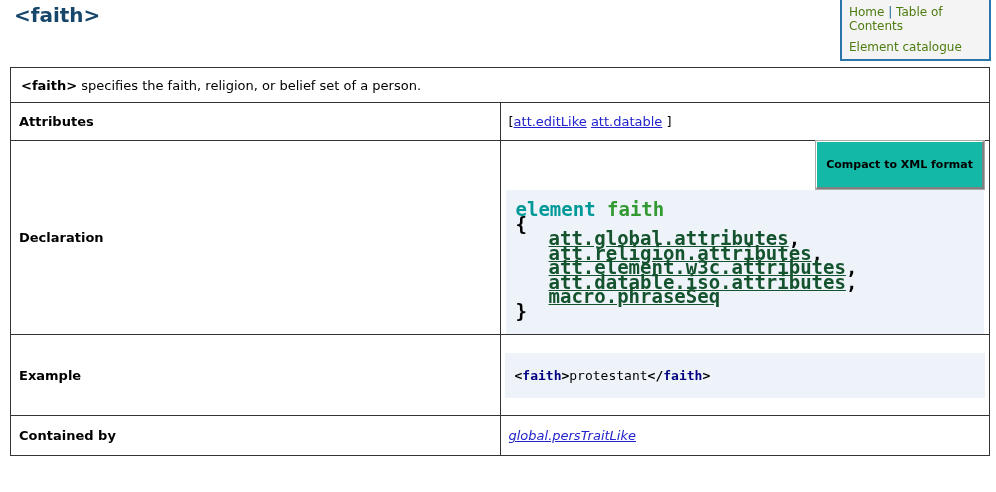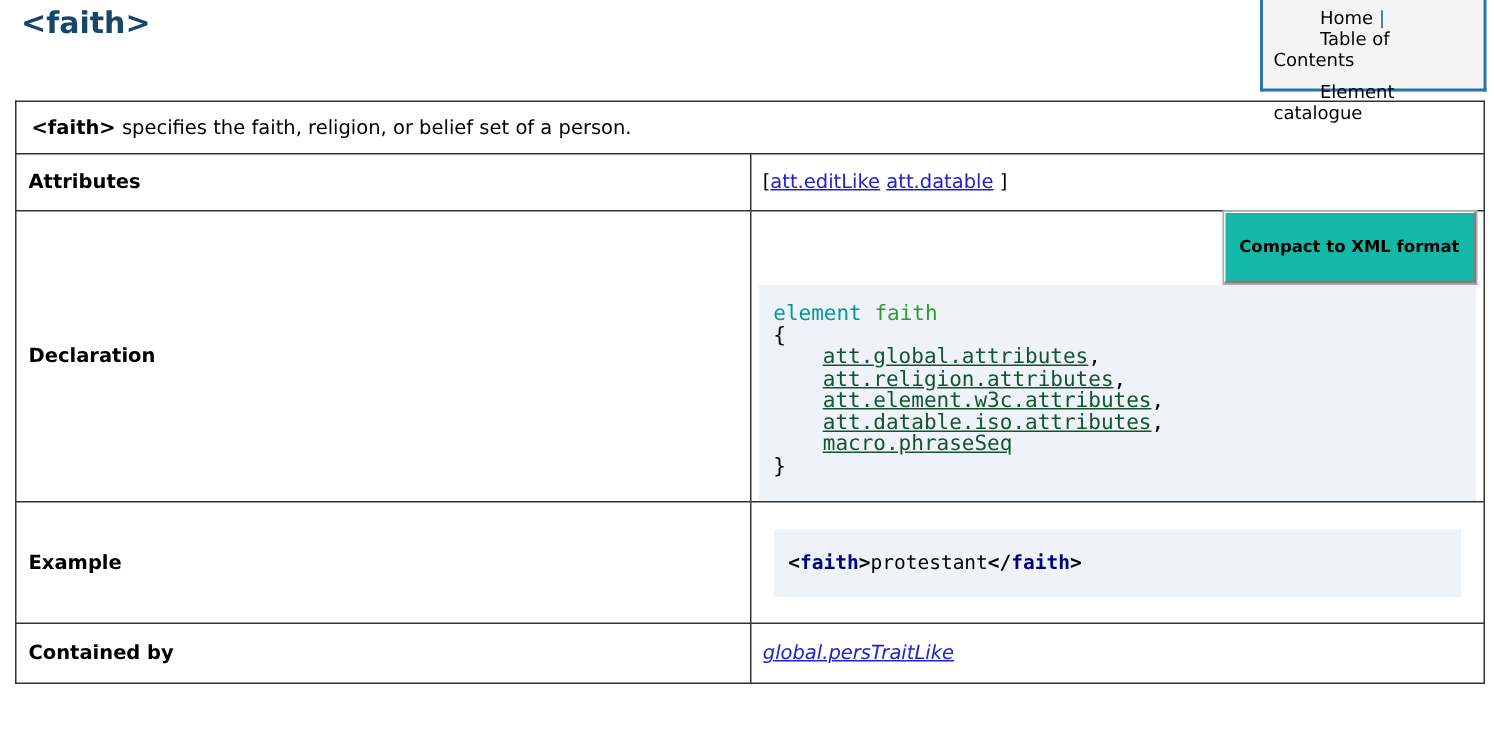--- a/index.html
+++ b/index.html
@@ -25,21 +25,21 @@
     width: 151px; height: 61px;
     box-sizing: border-box;
     background: #f4f4f4;
     border-left: 2px solid #2a75a9;
     border-right: 2px solid #2a75a9;
     border-bottom: 2px solid #2a75a9;
     padding: 5px 7px;
     font-size: 12px;
     line-height: 14px;
   }
-  .nav-box a { color: #000000; text-decoration: none; cursor: pointer; margin-left: 31px; }
+  .nav-box a { color: #4d7c0f; text-decoration: none; cursor: pointer; }
   .nav-sep { color: #17628f; }
   .nav-row2 { margin-top: 7px; }
   
   table.ref {
     border-collapse: collapse;
     margin-left: 10px;
     width: 980px;
     table-layout: fixed;
   }
   table.ref td {
@@ -50,21 +50,21 @@
   td.label-cell {
     width: 164px;
     font-weight: bold;
     vertical-align: top;
     padding: 4px 4px 4px 8px;
   }
   tr.desc-row td { height: 26px; padding: 4px 10px; }
   tr.module-row td.value-cell { height: 37px; }
   tr.attributes-row td.value-cell { height: 37px; }
   tr.declaration-row td.value-cell { height: 192px; padding: 0 5px; }
-  tr.example-row td.value-cell { height: 80px; padding: 0 15px; }
+  tr.example-row td.value-cell { height: 80px; padding: 0 4px; }
   tr.contained-row td.value-cell { height: 39px; }
   .bold { font-weight: bold; }
   a.blue-link { color: #2222cc; text-decoration: underline; cursor: pointer; }
   
   .button-bar { text-align: right; margin: 0 0 1px 0; }
   .xml-button {
     font-family: "DejaVu Sans", "Liberation Sans", sans-serif;
     font-size: 11px; font-weight: bold;
     color: #000;
     background: #14b8a6;
@@ -73,22 +73,23 @@
     border-right: 2px solid #808080;
     border-bottom: 2px solid #808080;
     outline: 1px solid #aaa;
     padding: 16px 9px;
     cursor: pointer;
   }
   .code-block {
     background: #edf3f8;
     padding: 12px 10px 16px 10px;
     font-family: "DejaVu Sans Mono", "Liberation Mono", monospace;
-    font-size: 14px;
+    font-size: 19px;
     line-height: 14.5px;
+    font-weight: bold;
   }
   .code-line { white-space: nowrap; }
   .code-line.indent { padding-left: 33px; }
   .kw-element { color: #009999; }
   .el-name { color: #339933; }
   .code-link { color: #14532d; text-decoration: underline; cursor: pointer; }
   .punct { color: #000; }
   
   .example-block {
     background: #edf3f8;

